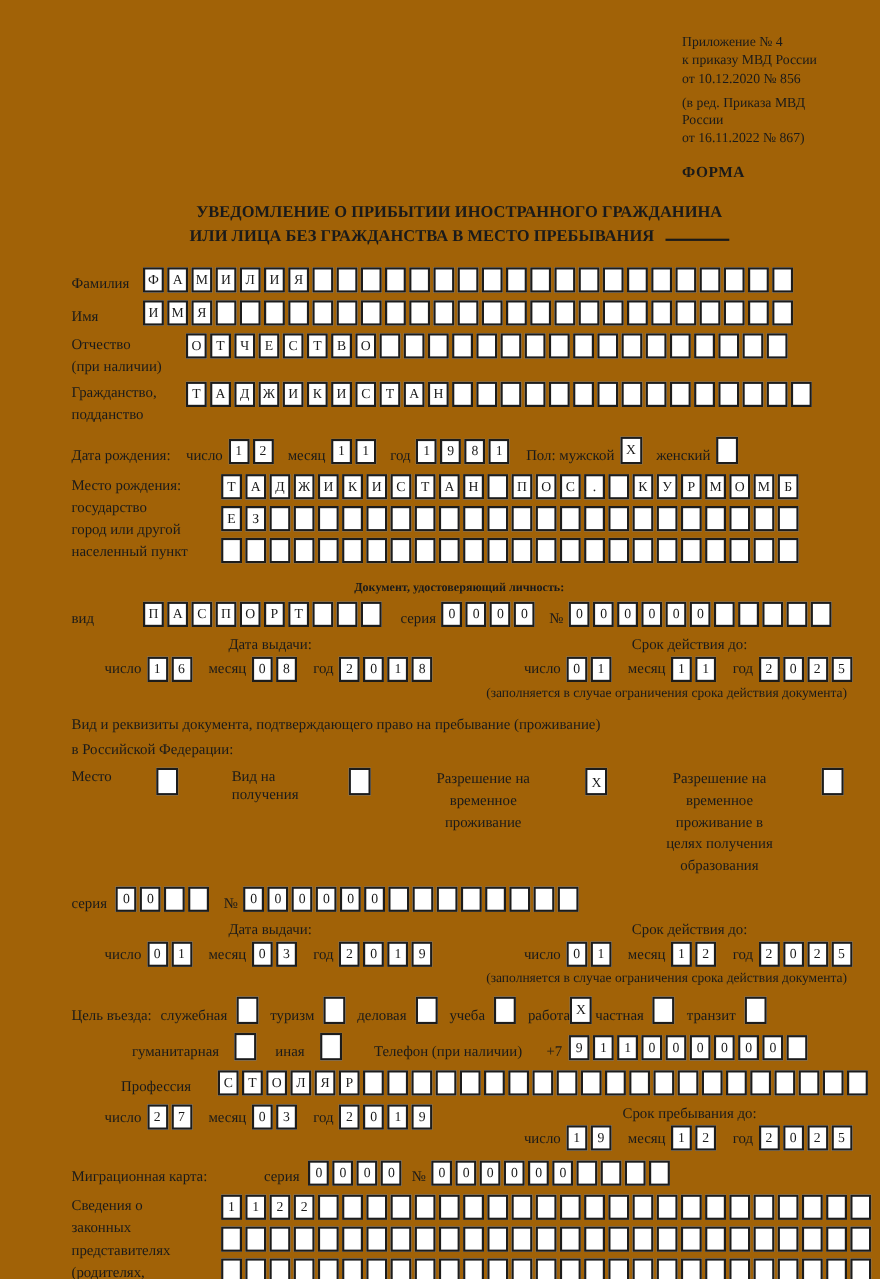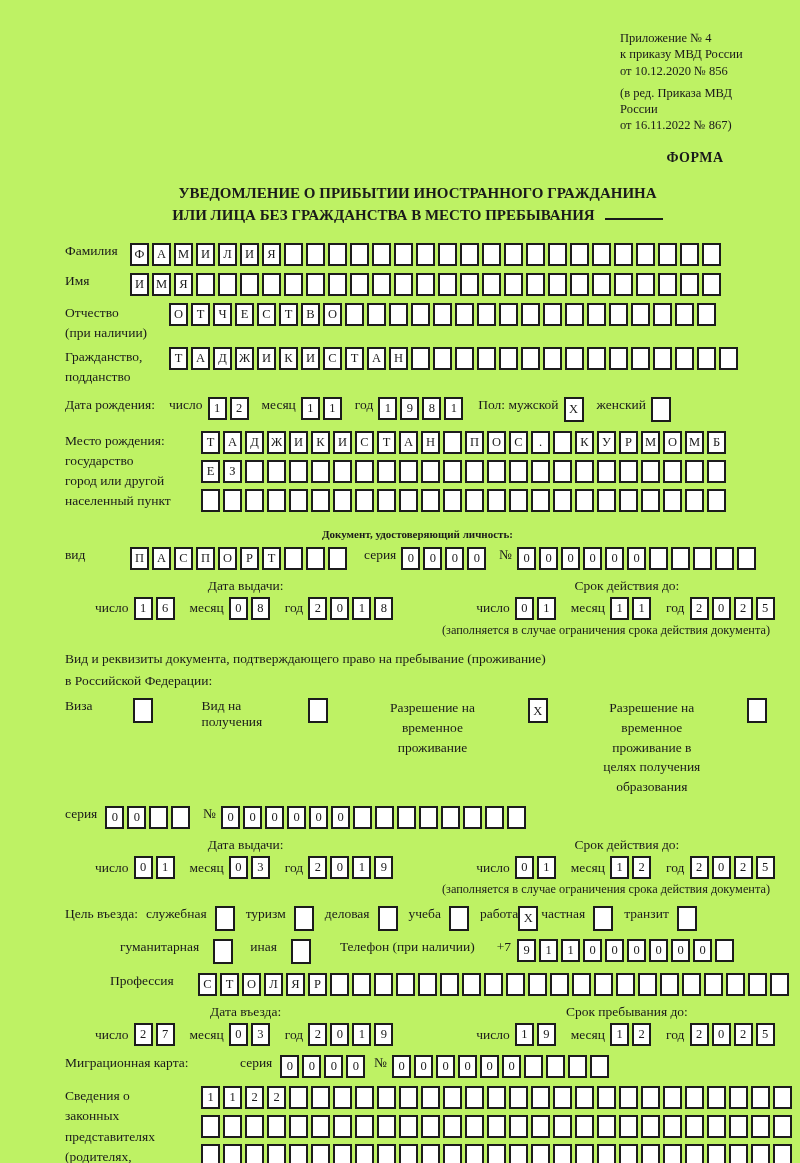--- a/index.html
+++ b/index.html
@@ -1,34 +1,34 @@
 <!DOCTYPE html>
 <html><head>
 <meta charset="utf-8">
 <style>
   html,body{margin:0;padding:0;background:#fff;}
   .page{
     position:relative;
     width:800px;height:1163px;
     box-sizing:border-box;
     padding:30px 30px 10px 65px;
-    background:#bef264;
+    background:#a16207;
     color:#1a1a1a;
     font-family:"Liberation Serif","DejaVu Serif",serif;
     font-size:13.5px;
     overflow:hidden;
   }
   .hdr{margin-left:555px;line-height:1.3;font-size:12.5px;}
   .hdr .gap{margin-top:6px;}
-  .forma{margin-left:555px;margin-top:16px;font-weight:bold;font-size:14px;letter-spacing:.5px;text-align:center;width:150px;}
+  .forma{margin-left:555px;margin-top:16px;font-weight:bold;font-size:14px;letter-spacing:.5px;width:150px;}
   .title{text-align:center;font-weight:bold;font-size:15px;line-height:1.5;margin-top:16px;}
   .title-underline{display:inline-block;width:58px;border-bottom:2px solid #1a1a1a;margin-left:10px;}
   .sec-head{font-weight:bold;font-size:13.8px;margin-top:26px;letter-spacing:.2px;}
 
-  .frow{display:flex;align-items:flex-start;margin-top:7px;}
+  .frow{display:flex;align-items:flex-end;margin-top:7px;}
   .frow.top{align-items:flex-start;gap:16px;}
   .lbl{flex:none;}
   .lbl2 div{line-height:1.5;}
   .cells{display:inline-flex;flex:none;}
   .cell{
     box-sizing:border-box;flex:none;
     width:19px;height:23px;margin-right:3px;
     border:2px solid #1c1c1c;
     display:inline-flex;align-items:center;justify-content:center;
     font-size:12.5px;line-height:1;background:#fff;
@@ -411,21 +411,21 @@
     </div>
   </div>
   <div class="note">(заполняется в случае ограничения срока действия документа)</div>
 
   <div class="intro">
     <div>Вид и реквизиты документа, подтверждающего право на пребывание (проживание)</div>
     <div>в Российской Федерации:</div>
   </div>
 
   <div class="frow top" style="margin-top:5px;">
-    <span>Виза</span>
+    <span>Место</span>
     <span class="gap8"></span>
     <span class="cells checkbox">
         <span class="cell">&nbsp;</span>
       </span>
     <span class="gap14"></span>
     <span>Вид на получения</span>
     <span class="gap14"></span>
     <span class="cells checkbox">
         <span class="cell">&nbsp;</span>
       </span>
@@ -619,21 +619,20 @@
         <span class="cell">&nbsp;</span>
         <span class="cell">&nbsp;</span>
         <span class="cell">&nbsp;</span>
         <span class="cell">&nbsp;</span>
         <span class="cell">&nbsp;</span>
       </span>
   </div>
 
   <div class="datepair">
     <div class="dg" style="margin-left:30px;">
-      <div class="dg-head">Дата въезда:</div>
       <div class="dg-row">
         <span class="t">число</span>
         <span class="cells">
             <span class="cell">2</span>
             <span class="cell">7</span>
           </span>
         <span class="t2">месяц</span>
         <span class="cells">
             <span class="cell">0</span>
             <span class="cell">3</span>

